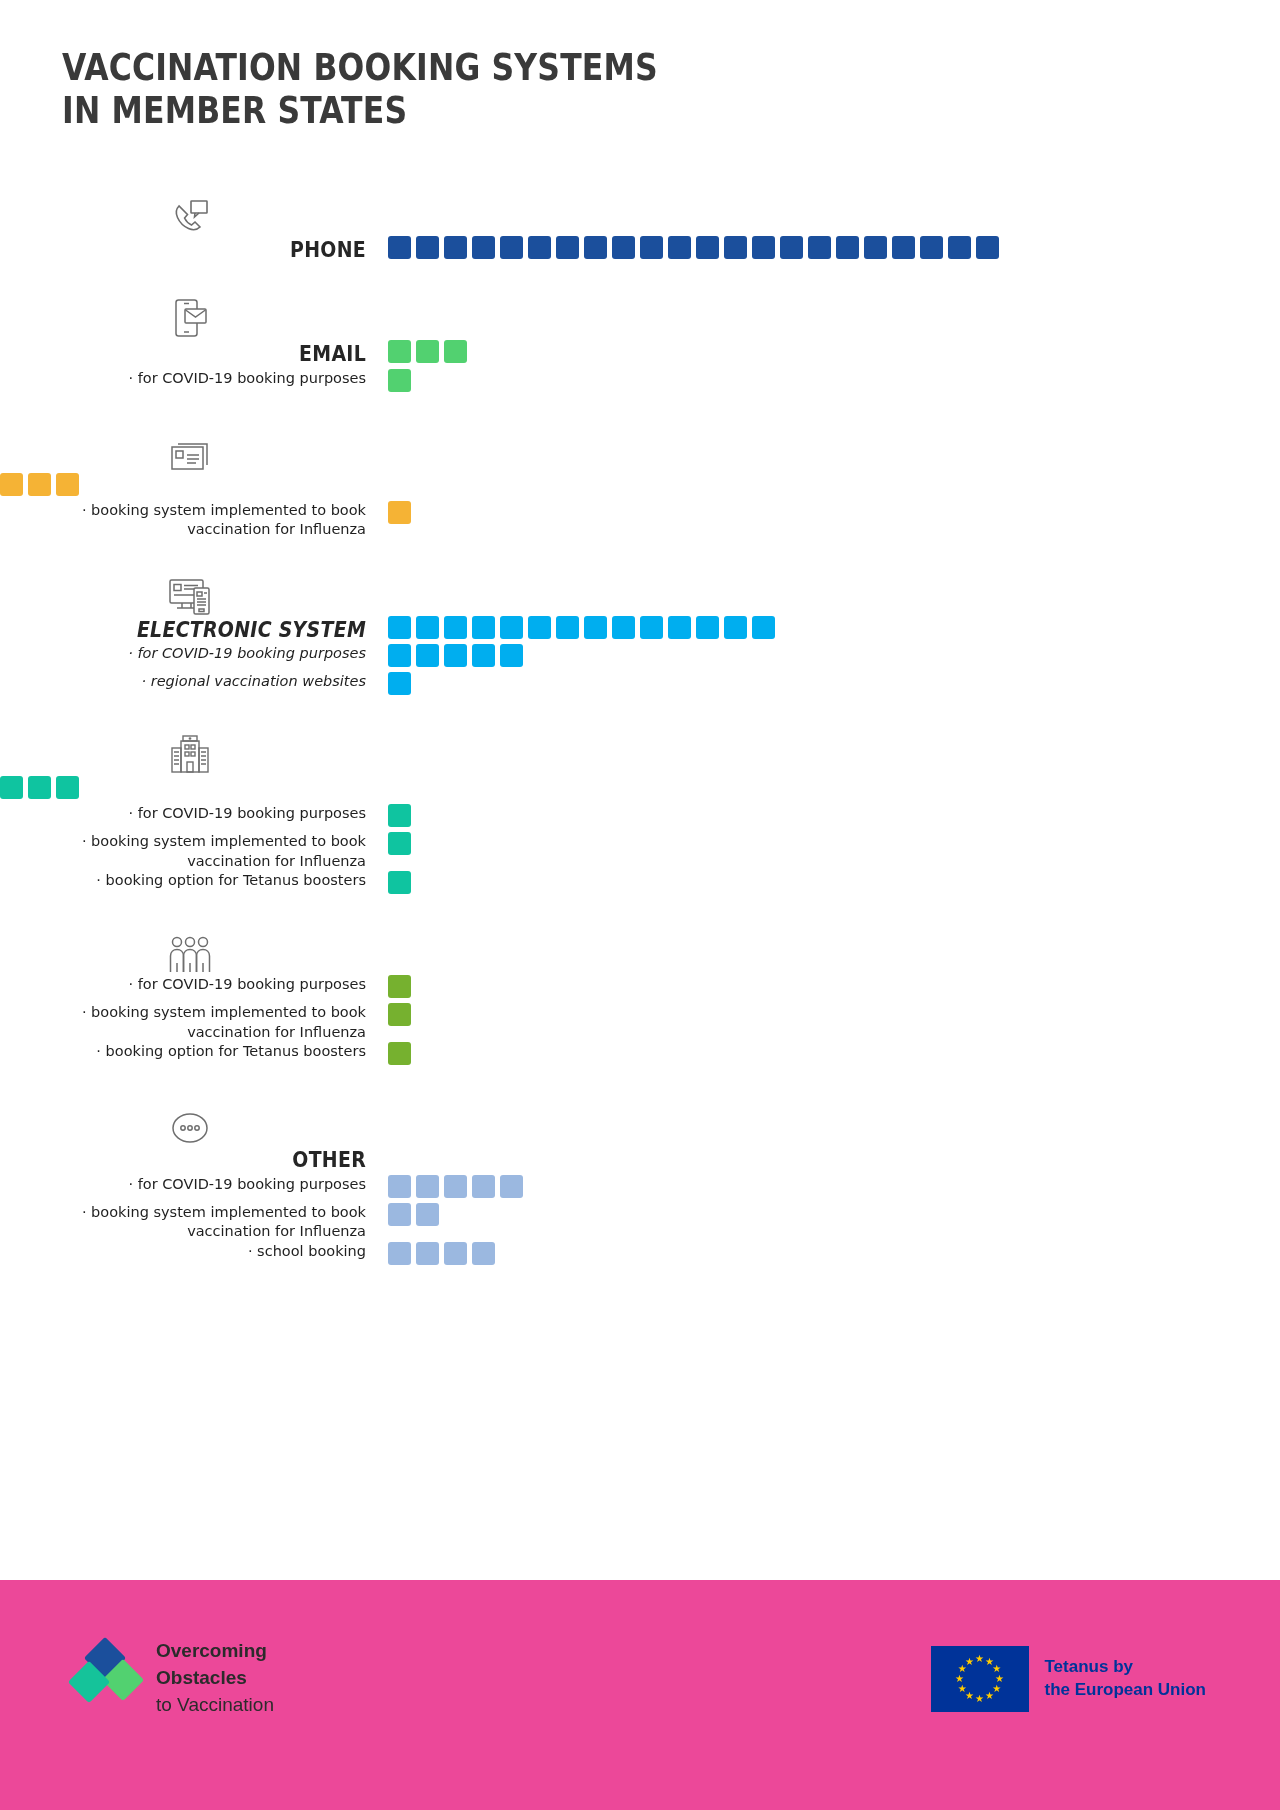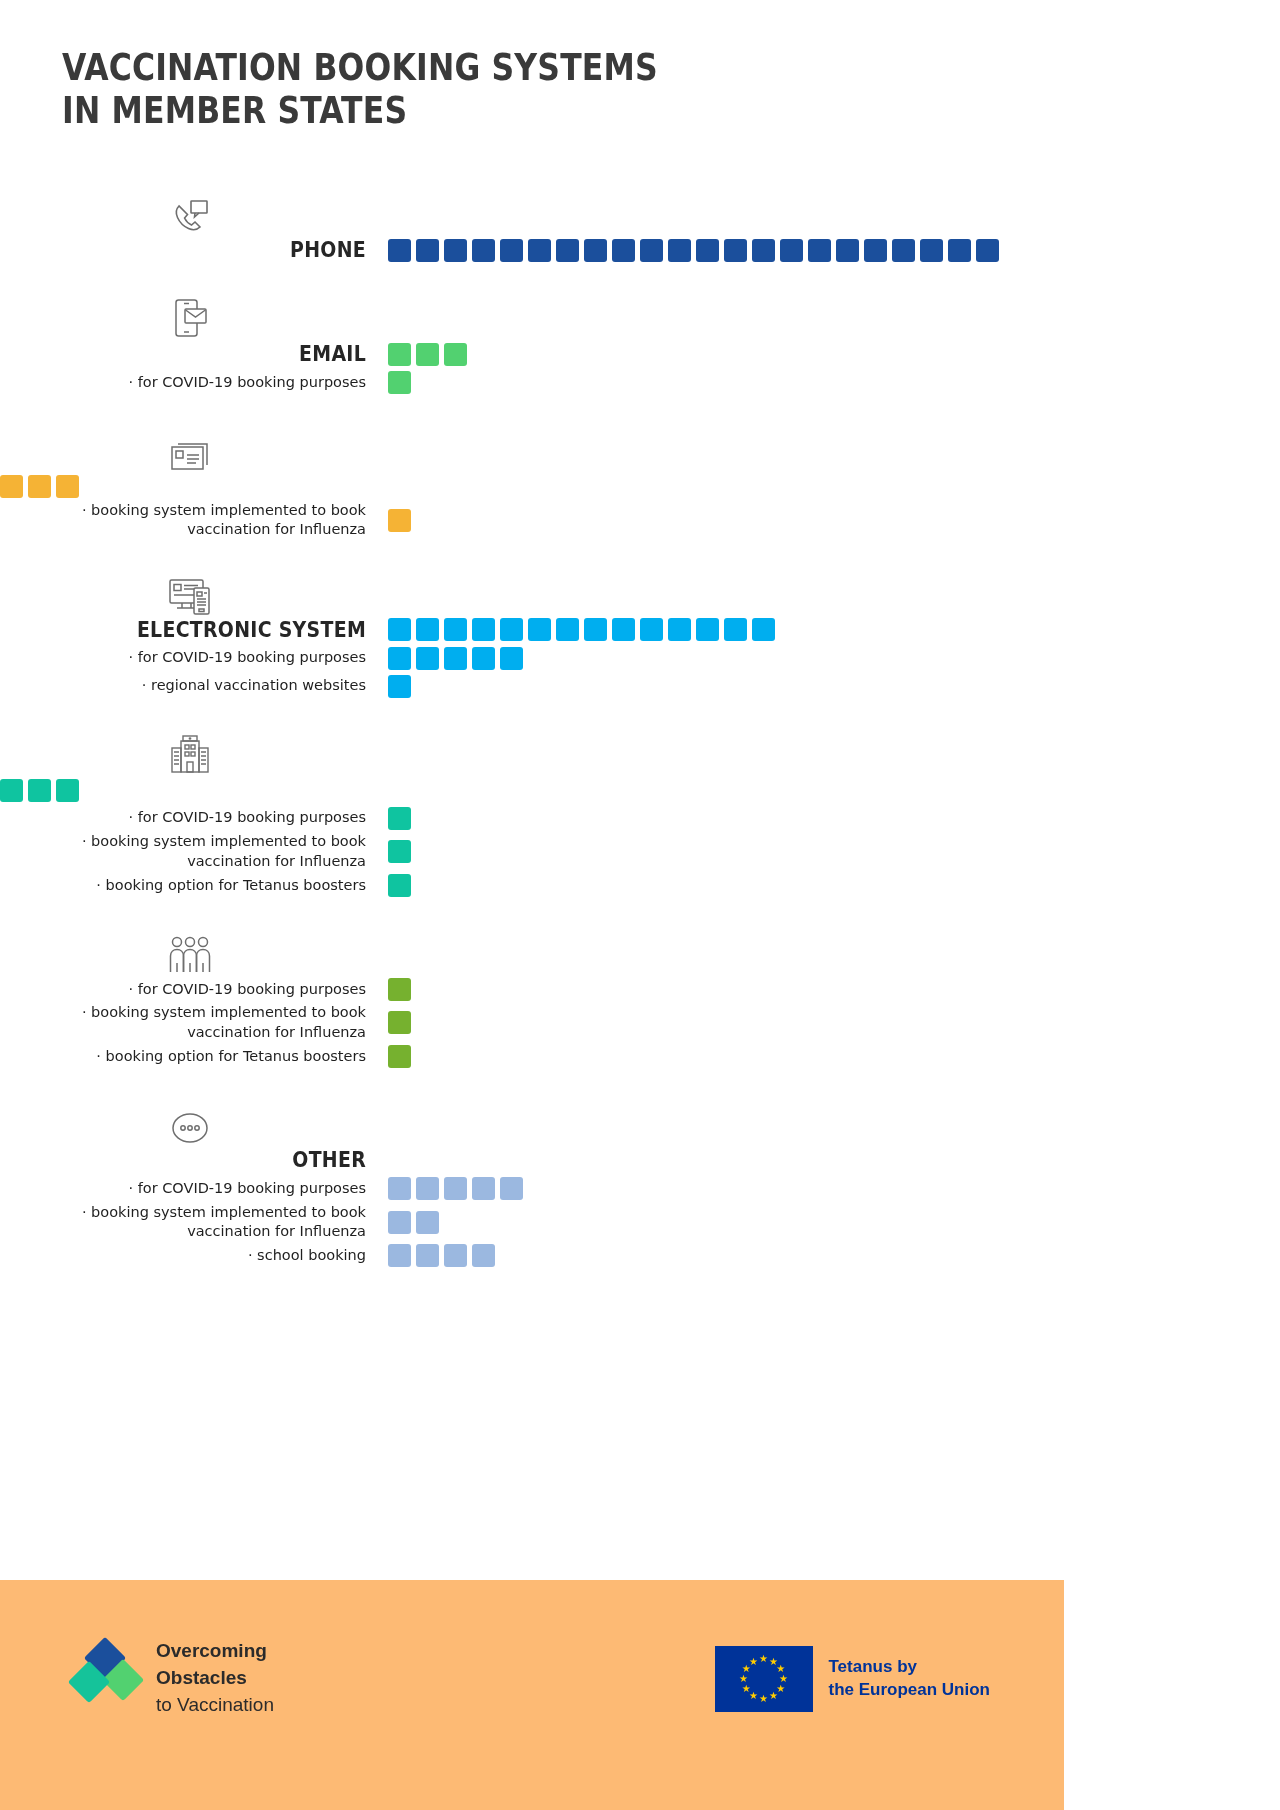--- a/index.html
+++ b/index.html
@@ -34,21 +34,21 @@
   .icon-wrap{
     position:absolute;
     left:0;width:380px;
     display:flex;justify-content:center;align-items:flex-end;
     height:40px;
   }
   .icon-wrap svg{display:block;}
 
   .row{
     position:relative;
-    display:flex;align-items:center;
+    display:flex;align-items:flex-start;
     min-height:28px;
     gap:8px;
   }
   .row .label{
     width:380px;
     text-align:right;
     padding-right:14px;
     box-sizing:border-box;
     line-height:1.35;
   }
@@ -71,22 +71,22 @@
     flex:1;
   }
   .sq{
     width:23px;height:23px;
     border-radius:3px;
     flex:0 0 auto;
   }
 
   
   .footer{
-    position:absolute;left:0;bottom:0;width:1064px;height:230px;
-    background:#fdba74;
+    position:absolute;left:0;bottom:0;width:1280px;height:230px;
+    background:#ec4899;
   }
   .logo{
     position:absolute;left:74px;top:58px;
     display:flex;align-items:center;gap:16px;
   }
   .diamonds{position:relative;width:66px;height:74px;}
   .dm{position:absolute;width:30px;height:30px;transform:rotate(45deg);border-radius:3px;}
   .dm.d1{left:16px;top:2px;background:#1B4F9C;}
   .dm.d2{left:34px;top:24px;background:#52D170;}
   .dm.d3{left:0px;top:26px;background:#15C39A;}
@@ -199,21 +199,21 @@
             <div class="sq" style="background: rgb(245, 179, 53);"></div>
           </div>
         </div>
         <div class="row sub">
           <div class="label">· booking system implemented to book vaccination for Influenza</div>
           <div class="squares">
             <div class="sq" style="background: rgb(245, 179, 53);"></div>
           </div>
         </div>
       </div>
-      <div class="group" style="margin-bottom: 30px;">
+      <div class="group" style="margin-bottom: 30px; font-style: italic;">
         <div class="icon-wrap" style="position: relative; height: 46px;">
           <svg width="44" height="38" viewBox="0 0 44 38" fill="none" stroke="#6e6e6e" stroke-width="1.5">
             <rect x="2" y="2" width="33" height="23" rx="1.5"></rect>
             <path d="M14 25v5h9v-5M9 30h19"></path>
             <rect x="6" y="6.5" width="7" height="6"></rect>
             <path d="M16 7.5h14M16 11h14M6 17h24"></path>
             <rect x="26" y="10" width="15" height="26" rx="1.5" fill="#fff"></rect>
             <rect x="29" y="14" width="5" height="4"></rect>
             <path d="M36 15h3M29 21h9M29 24h9M29 27h9"></path>
             <rect x="31" y="31" width="5" height="2.5"></rect>

